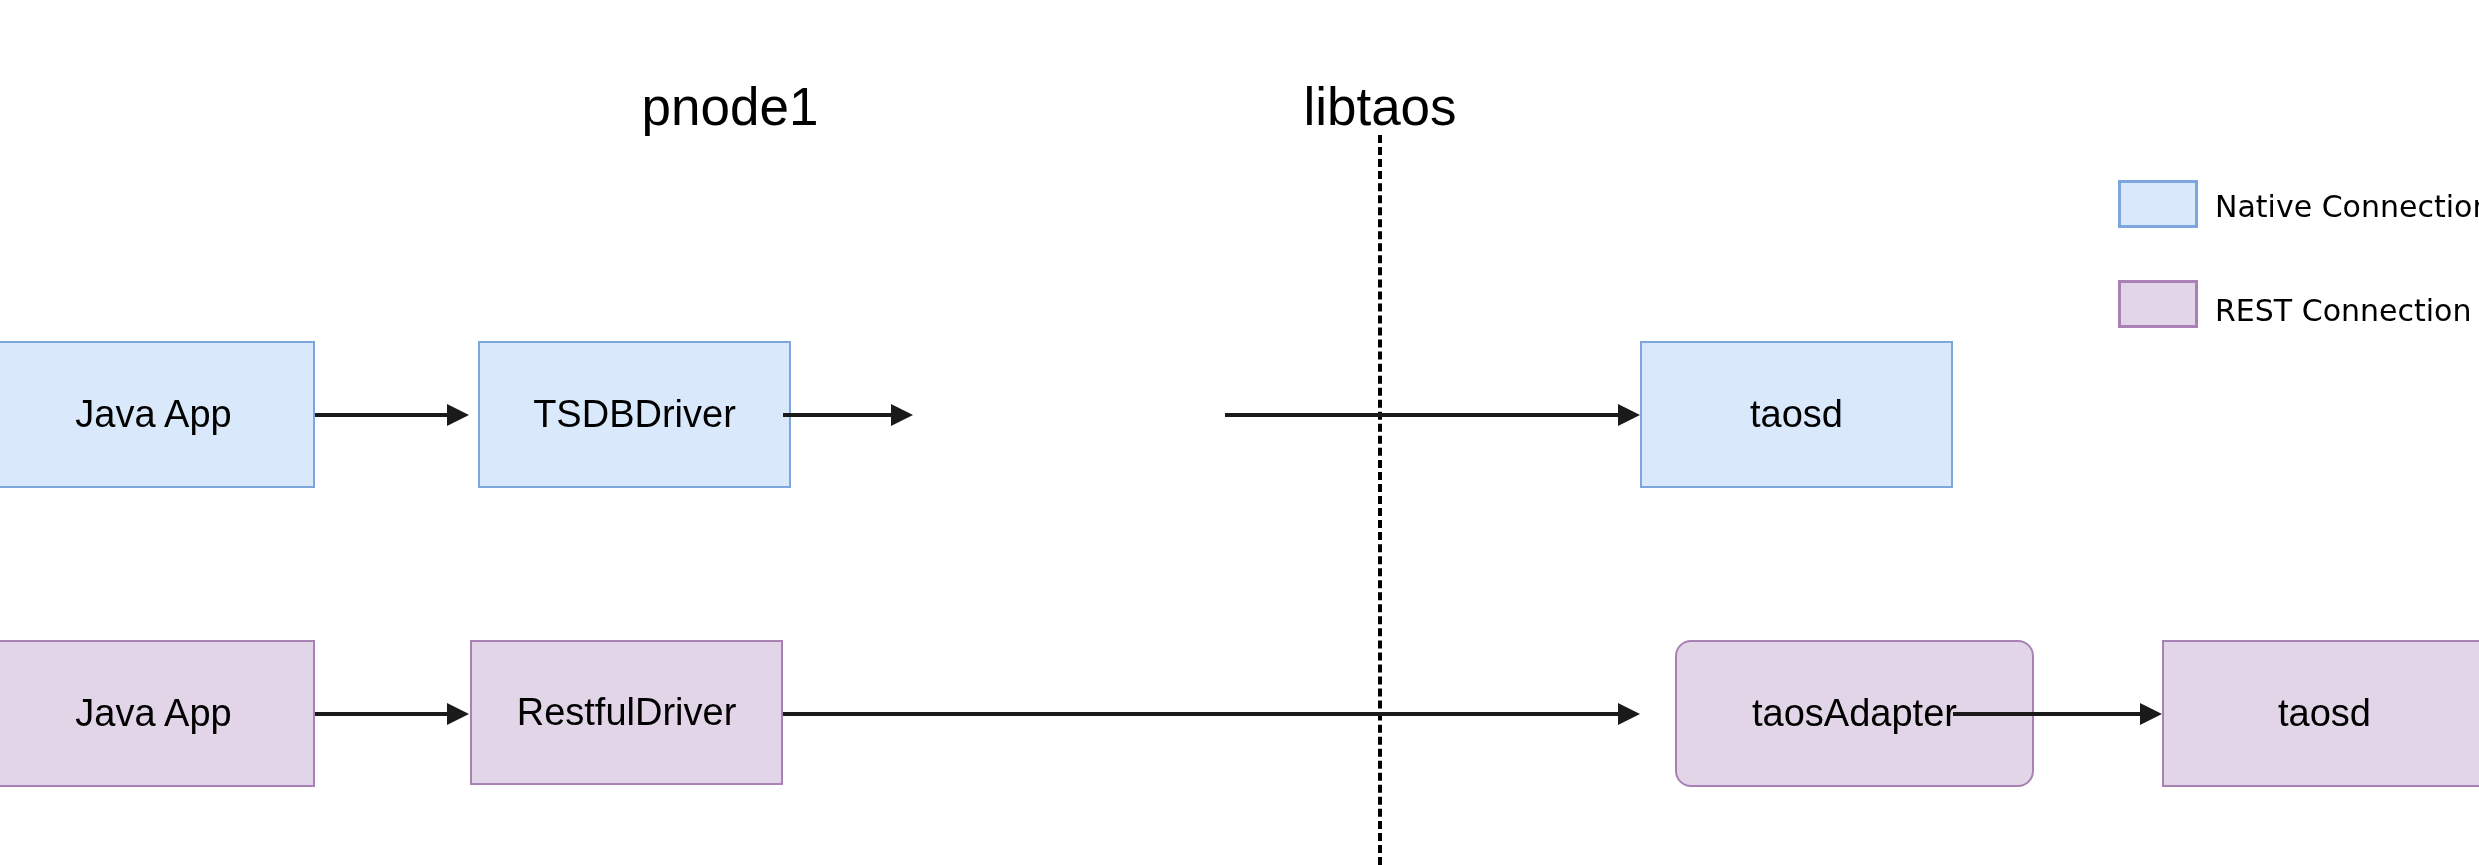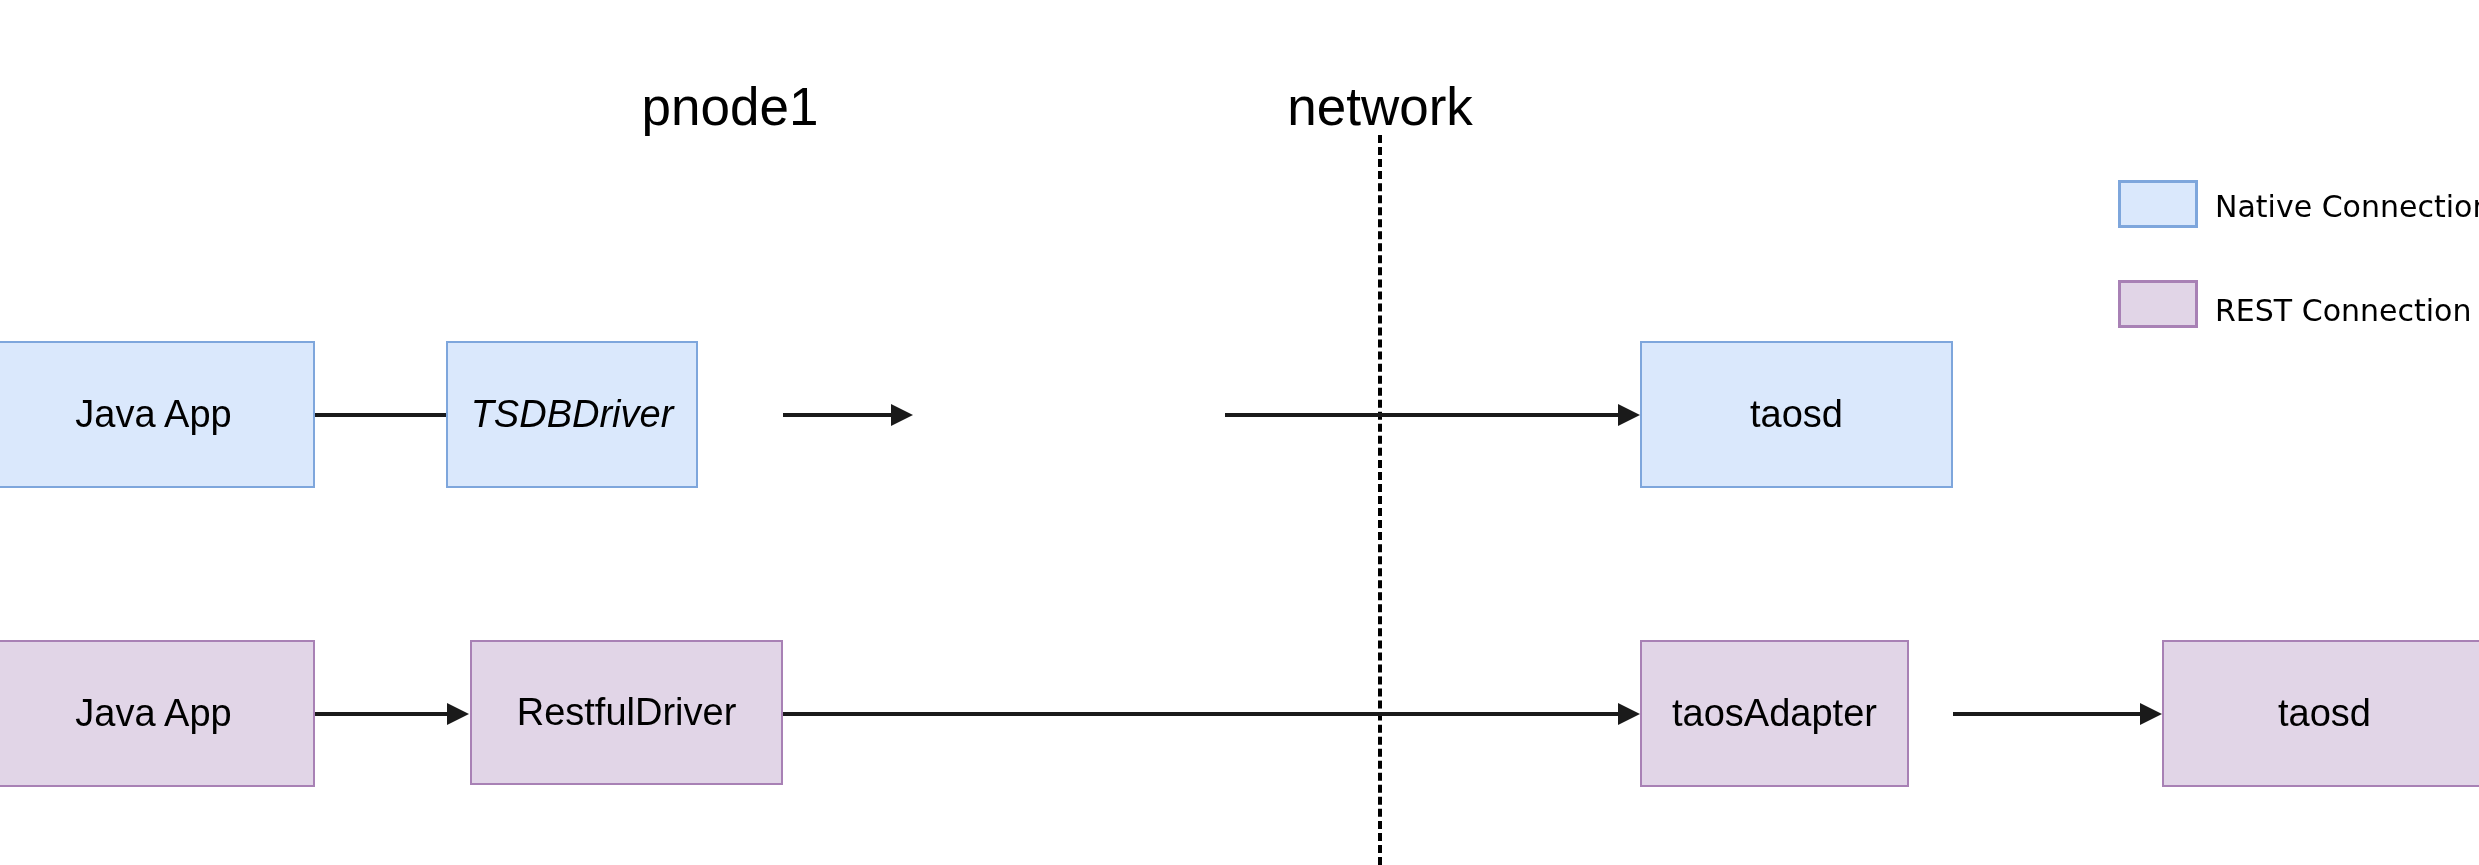--- a/index.html
+++ b/index.html
@@ -94,33 +94,33 @@
     font-family: "DejaVu Sans", sans-serif;
   }
 </style>
 </head>
 <body>
 
 <div id="canvas">
 
   <div class="col-label" style="left:600px; top:80px; width:260px;">pnode1</div>
 
-  <div class="col-label" style="left:1250px; top:80px; width:260px;">network</div>
+  <div class="col-label" style="left:1250px; top:80px; width:260px;">libtaos</div>
 
 
   <div class="divider" style="left:1378px; top:135px; height:730px;"></div>
 
   <div class="node native" style="left:-8px; top:341px; width:323px; height:147px;">
     <span>Java App</span>
   </div>
 
   <div class="arrow" style="left:315px; top:413px; width:132px;"></div>
   <div class="arrow-head" style="left:447px; top:404px;"></div>
 
-  <div class="node native" style="left:446px; top:341px; width:252px; height:147px;font-style:italic;">
+  <div class="node native" style="left:478px; top:341px; width:313px; height:147px;">
     <span>TSDBDriver</span>
   </div>
 
   <div class="arrow" style="left:783px; top:413px; width:108px;"></div>
   <div class="arrow-head" style="left:891px; top:404px;"></div>
 
 
   <div class="arrow" style="left:1225px; top:413px; width:393px;"></div>
   <div class="arrow-head" style="left:1618px; top:404px;"></div>
 
@@ -135,21 +135,21 @@
   <div class="arrow" style="left:315px; top:712px; width:132px;"></div>
   <div class="arrow-head" style="left:447px; top:703px;"></div>
 
   <div class="node rest" style="left:470px; top:640px; width:313px; height:145px;">
     <span>RestfulDriver</span>
   </div>
 
   <div class="arrow" style="left:783px; top:712px; width:835px;"></div>
   <div class="arrow-head" style="left:1618px; top:703px;"></div>
 
-  <div class="node rest" style="left:1640px; top:640px; width:269px; height:147px;">
+  <div class="node rest" style="left:1675px; top:640px; width:359px; height:147px;border-radius:16px;">
     <span>taosAdapter</span>
   </div>
 
   <div class="arrow" style="left:1953px; top:712px; width:187px;"></div>
   <div class="arrow-head" style="left:2140px; top:703px;"></div>
 
   <div class="node rest" style="left:2162px; top:640px; width:325px; height:147px;">
     <span>taosd</span>
   </div>
 

